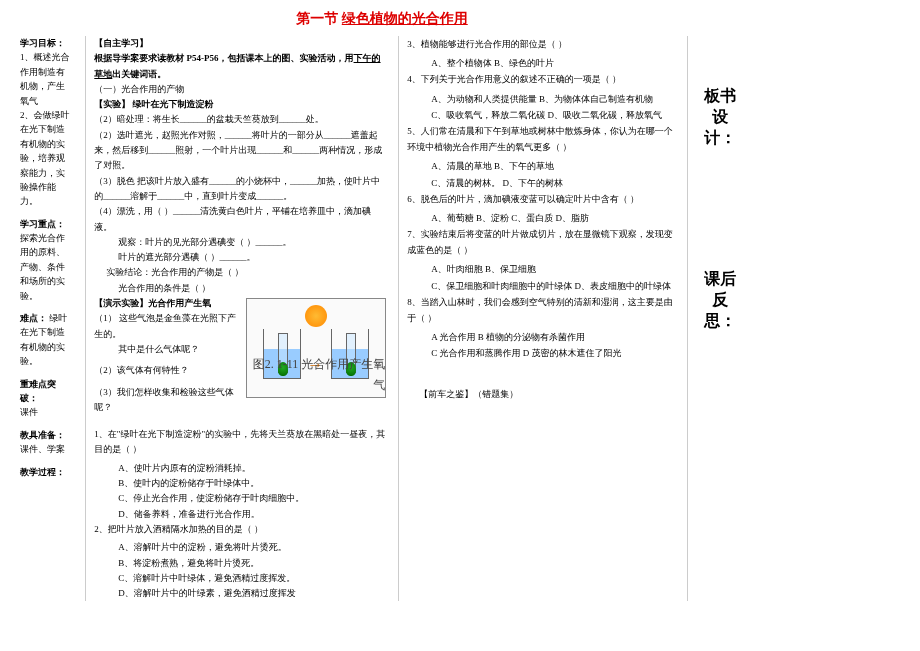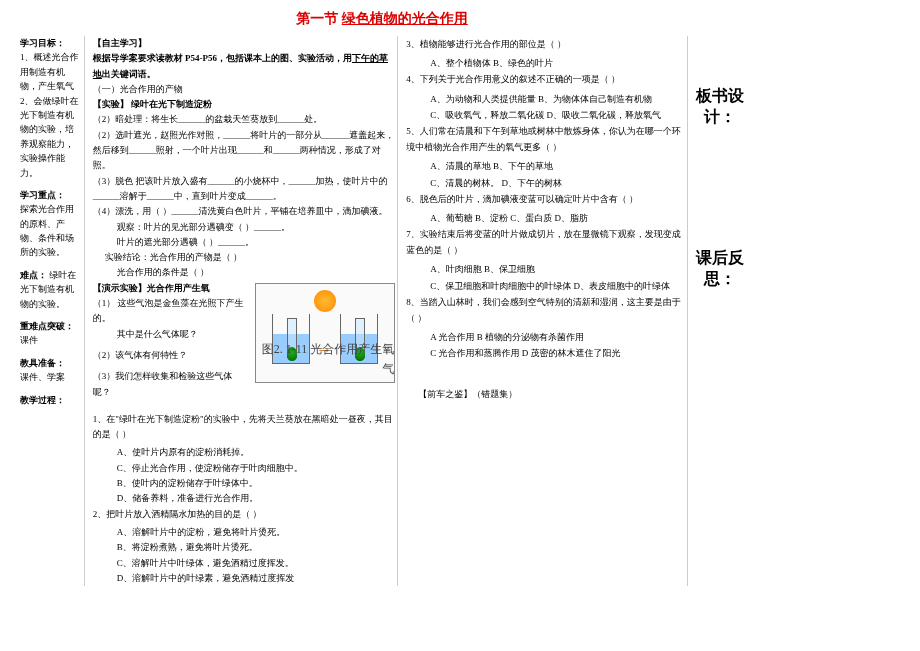--- a/index.html
+++ b/index.html
@@ -22,21 +22,21 @@
     .sun { position: absolute; top: 6px; left: 58px; width: 22px; height: 22px; background: radial-gradient(circle,#fb3,#f80); border-radius: 50%; }
     .sun::before, .sun::after { content:''; position:absolute; background:#fa4; }
     .beaker { position: absolute; bottom: 18px; width: 38px; height: 50px; border: 1px solid #666; border-top: none; background: linear-gradient(to top, #9cf 60%, transparent 60%); }
     .beaker.left { left: 16px; } .beaker.right { right: 16px; }
     .tube { position: absolute; top: 4px; left: 14px; width: 10px; height: 40px; border: 1px solid #666; background: rgba(200,230,255,0.5); }
     .plant { position:absolute; bottom:2px; left:14px; width:10px; height:14px; background: radial-gradient(circle at 50% 40%, #2a2, #060); border-radius:50% 50% 40% 40%; }
     .arrow { position:absolute; top:50px; left:60px; font-size:16px; color:#c60; }
     .caption { position:absolute; bottom:2px; width:100%; text-align:right; font-size:12px; color:#444; }
     .q { margin-bottom: 3px; }
     .opts { padding-left: 24px; }
-    .sep { border-right: 1px solid #ccc; padding-right:2px; }
+    .sep { border-right: 1px solid #ccc; padding-right:12px; }
     .far-item { margin-bottom: 120px; margin-top: 50px; }
   </style>
 </head>
 <body>
 
 <div class="page">
   <div class="title">
     <span>第一节</span>
     <span class="underline">绿色植物的光合作用</span>
   </div>
@@ -106,22 +106,22 @@
       <div style="height:6px"></div>
       <div>（2）该气体有何特性？</div>
       <div style="height:6px"></div>
       <div>（3）我们怎样收集和检验这些气体呢？</div>
       <div style="height:6px"></div>
       <div style="height:6px"></div>
 
       <div class="q">1、在"绿叶在光下制造淀粉"的实验中，先将天兰葵放在黑暗处一昼夜，其目的是（    ）</div>
       <div class="opts">
         <div>A、使叶片内原有的淀粉消耗掉。</div>
+        <div>B、使叶内的淀粉储存于叶绿体中。</div>
         <div>C、停止光合作用，使淀粉储存于叶肉细胞中。</div>
-        <div>B、使叶内的淀粉储存于叶绿体中。</div>
         <div>D、储备养料，准备进行光合作用。</div>
       </div>
       <div class="q">2、把叶片放入酒精隔水加热的目的是（    ）</div>
       <div class="opts">
         <div>A、溶解叶片中的淀粉，避免将叶片烫死。</div>
         <div>B、将淀粉煮熟，避免将叶片烫死。</div>
         <div>C、溶解叶片中叶绿体，避免酒精过度挥发。</div>
         <div>D、溶解叶片中的叶绿素，避免酒精过度挥发</div>
       </div>
     </div>

